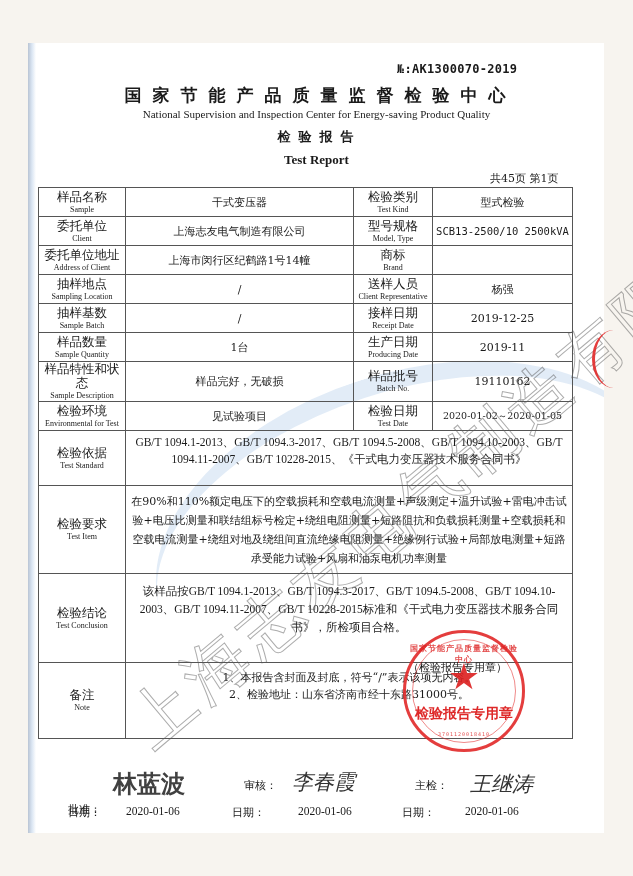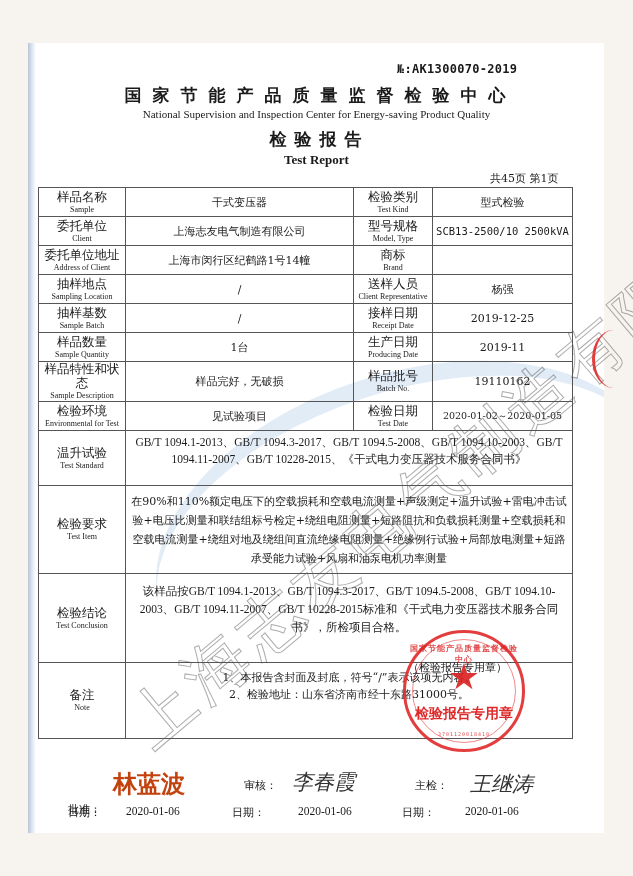--- a/index.html
+++ b/index.html
@@ -55,21 +55,21 @@
     text-align: center; font-size: 17px; font-weight: bold;
     letter-spacing: 11px; padding-left: 8px; box-sizing: border-box;
   }
   .title-en {
     position: absolute; left: 0; top: 108px; width: 633px;
     text-align: center; font-size: 11px;
     font-family: "Liberation Serif", serif;
   }
   .report-cn {
     position: absolute; left: 0; top: 128px; width: 633px;
-    text-align: center; font-size: 17px; font-weight: bold;
+    text-align: center; font-size: 13px; font-weight: bold;
     letter-spacing: 8px; padding-left: 6px; box-sizing: border-box;
   }
   .report-en {
     position: absolute; left: 0; top: 152px; width: 633px;
     text-align: center; font-size: 13px; font-weight: bold;
     font-family: "Liberation Serif", serif;
   }
   .pages {
     position: absolute; left: 490px; top: 171px;
     font-size: 11px;
@@ -147,21 +147,21 @@
   }
   .sig-row {
     position: absolute; left: 0; width: 633px;
     font-size: 11px;
   }
   .sig-label { position: absolute; font-size: 11px; }
   .sig {
     position: absolute; font-size: 22px;
     font-family: "DejaVu Serif", serif;
     font-style: italic;
-    color: #c2410c;
+    color: #404040;
   }
   .sig-bold { font-weight: bold; font-style: normal; font-size: 24px; }
   .sig-thin { font-weight: normal; color: #333; font-size: 21px; }
   .date-val { position: absolute; font-size: 11.5px; font-family: "Liberation Serif", serif; }
 </style>
 </head>
 <body>
 
 <div class="page">
   <div class="swoosh"></div>
@@ -274,21 +274,21 @@
         </td>
     <td class="val">见试验项目</td>
     <td>
           <span class="lbl-cn">检验日期</span>
           <span class="lbl-en">Test Date</span>
         </td>
     <td class="val" style="font-size:9.5px">2020-01-02～2020-01-05</td>
   </tr>
   <tr>
     <td style="height:54px">
-          <span class="lbl-cn">温升试验</span>
+          <span class="lbl-cn">检验依据</span>
           <span class="lbl-en">Test Standard</span>
         </td>
     <td colspan="3" class="long long-std">GB/T 1094.1-2013、GB/T 1094.3-2017、GB/T 1094.5-2008、GB/T 1094.10-2003、GB/T 1094.11-2007、GB/T 10228-2015、《干式电力变压器技术服务合同书》</td>
   </tr>
   <tr>
     <td style="height:87px">
           <span class="lbl-cn">检验要求</span>
           <span class="lbl-en">Test Item</span>
         </td>
     <td colspan="3" class="long" style="padding-top:6px!important;line-height:19px;">在90%和110%额定电压下的空载损耗和空载电流测量+声级测定+温升试验+雷电冲击试验+电压比测量和联结组标号检定+绕组电阻测量+短路阻抗和负载损耗测量+空载损耗和空载电流测量+绕组对地及绕组间直流绝缘电阻测量+绝缘例行试验+局部放电测量+短路承受能力试验+风扇和油泵电机功率测量</td>

